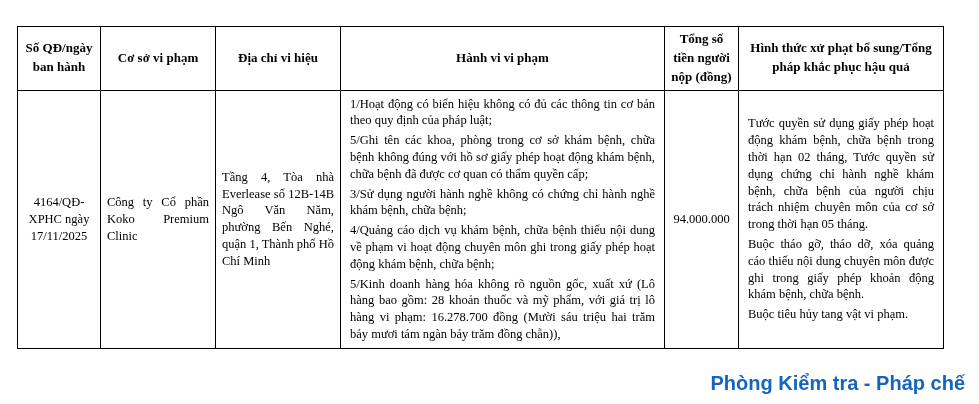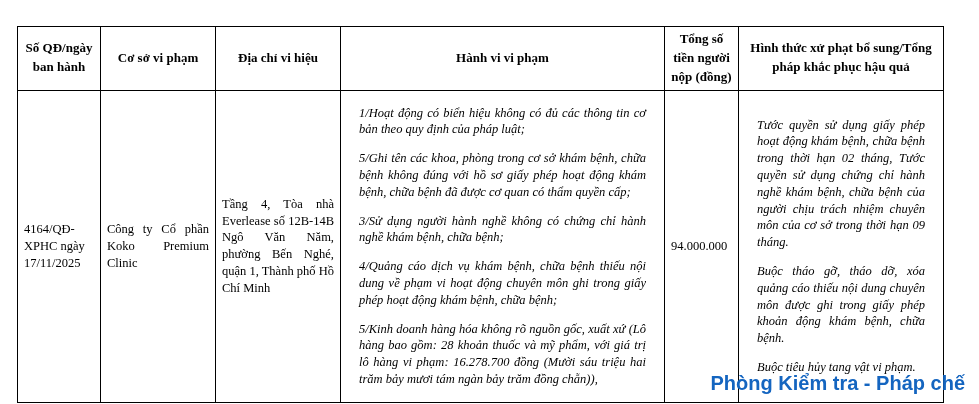--- a/index.html
+++ b/index.html
@@ -40,36 +40,36 @@
     height: 46px;
   }
   table.viol-table td {
     font-size: 12.5px;
     line-height: 16.8px;
     padding: 2px 6px;
     vertical-align: middle;
     height: 240px;
   }
   td.cell-center {
+    text-align: center;
   }
   td.cell-justify {
     text-align: justify;
     text-justify: inter-word;
   }
   td.cell-top {
     vertical-align: top;
   }
   td.cell-sanctions {
     padding-top: 13px;
     padding-left: 8px;
     padding-right: 8px;
   }
   td p {
-    margin: 12px;
-    font-style: italic;
+    margin: 3px;
   }
   .footer-label {
     position: absolute;
     top: 352px;
     right: 14px;
     font-family: "Liberation Sans", sans-serif;
     font-size: 20px;
     font-weight: bold;
     white-space: nowrap;
     margin-top: 20px;
@@ -106,21 +106,21 @@
         <td class="cell-justify">Tầng 4, Tòa nhà Everlease số 12B-14B Ngô Văn Năm, phường Bến Nghé, quận 1, Thành phố Hồ Chí Minh</td>
         <td class="cell-justify cell-top">
           <p>1/Hoạt động có biển hiệu không có đủ các thông tin cơ bản theo quy định của pháp luật;</p>
           <p>5/Ghi tên các khoa, phòng trong cơ sở khám bệnh, chữa bệnh không đúng với hồ sơ giấy phép hoạt động khám bệnh, chữa bệnh đã được cơ quan có thẩm quyền cấp;</p>
           <p>3/Sử dụng người hành nghề không có chứng chỉ hành nghề khám bệnh, chữa bệnh;</p>
           <p>4/Quảng cáo dịch vụ khám bệnh, chữa bệnh thiếu nội dung về phạm vi hoạt động chuyên môn ghi trong giấy phép hoạt động khám bệnh, chữa bệnh;</p>
           <p>5/Kinh doanh hàng hóa không rõ nguồn gốc, xuất xứ (Lô hàng bao gồm: 28 khoản thuốc và mỹ phẩm, với giá trị lô hàng vi phạm: 16.278.700 đồng (Mười sáu triệu hai trăm bảy mươi tám ngàn bảy trăm đồng chẵn)),</p>
         </td>
         <td class="cell-center">94.000.000</td>
         <td class="cell-justify cell-top cell-sanctions">
-          <p>Tước quyền sử dụng giấy phép hoạt động khám bệnh, chữa bệnh trong thời hạn 02 tháng, Tước quyền sử dụng chứng chỉ hành nghề khám bệnh, chữa bệnh của người chịu trách nhiệm chuyên môn của cơ sở trong thời hạn 09 tháng.</p>
+          <p>Tước quyền sử dụng giấy phép hoạt động khám bệnh, chữa bệnh trong thời hạn 02 tháng, Tước quyền sử dụng chứng chỉ hành nghề khám bệnh, chữa bệnh của người chịu trách nhiệm chuyên môn của cơ sở trong thời hạn 05 tháng.</p>
           <p>Buộc tháo gỡ, tháo dỡ, xóa quảng cáo thiếu nội dung chuyên môn được ghi trong giấy phép khoản động khám bệnh, chữa bệnh.</p>
           <p>Buộc tiêu hủy tang vật vi phạm.</p>
         </td>
       </tr>
     </tbody>
   </table>
 
   <div class="footer-label" style="color: rgb(20, 101, 192);">Phòng Kiểm tra - Pháp chế</div>
 
 </div>

